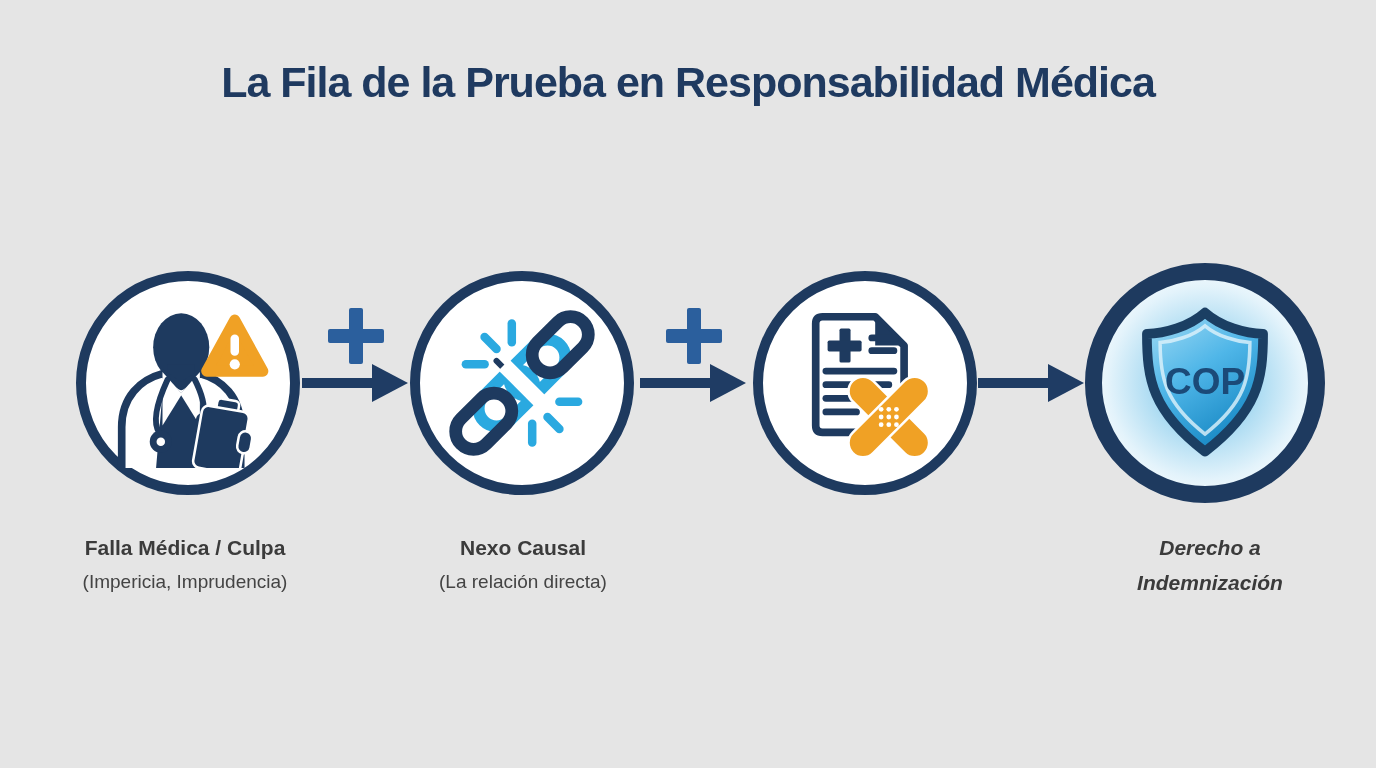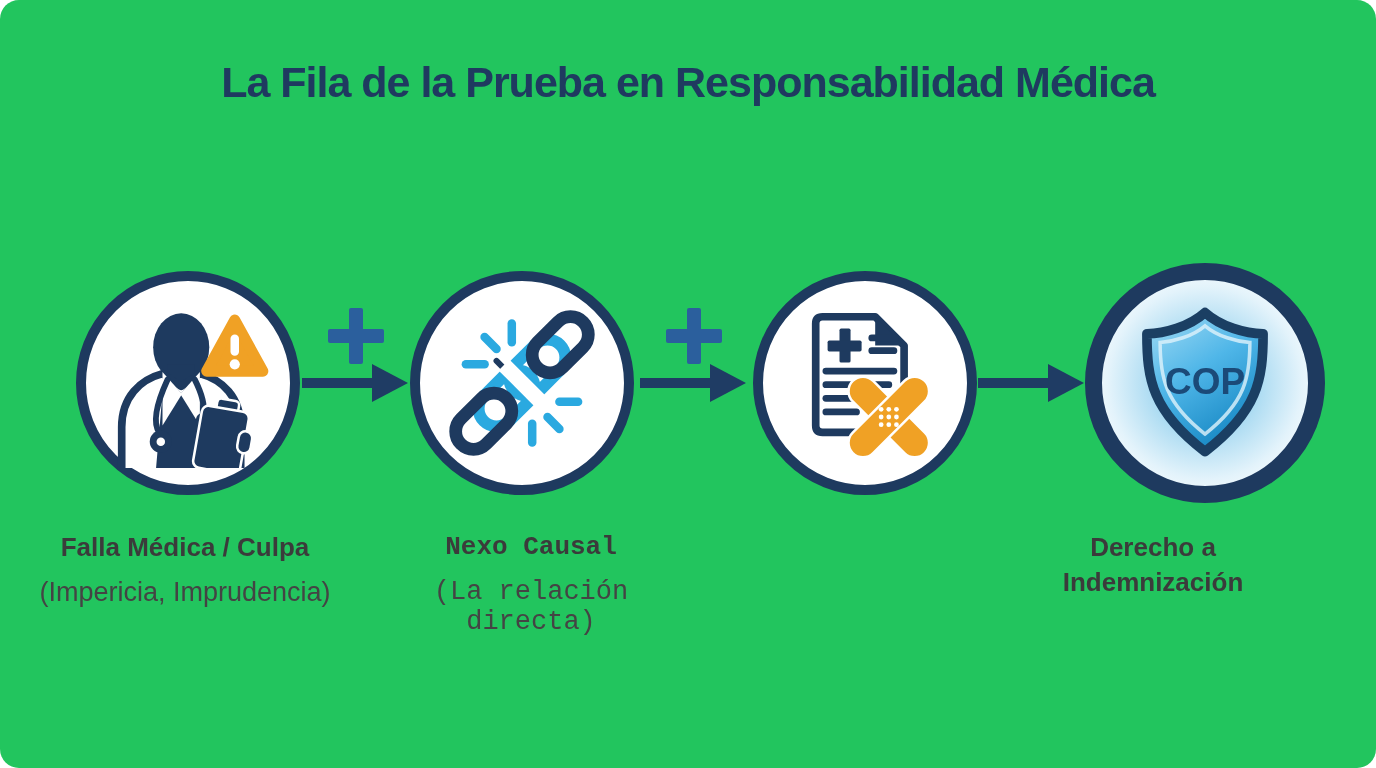--- a/index.html
+++ b/index.html
@@ -1,19 +1,18 @@
 <!DOCTYPE html>
 <html><head>
 <meta charset="utf-8">
 <style>
   html,body{margin:0;padding:0;background:#ffffff;}
   .canvas{
-    position:relative;width:1376px;height:768px;background:#22c55e;overflow:hidden;
+    position:relative;width:1376px;height:768px;background:#e5e5e5;overflow:hidden;
     font-family:"Liberation Sans",sans-serif;
-    border-radius:19px;
   }
   .title{
     position:absolute;top:58px;left:0;width:100%;margin:0;
     text-align:center;font-size:43px;font-weight:bold;letter-spacing:-1px;
     color:#1f3a60;
   }
   .circle{
     position:absolute;box-sizing:border-box;border-radius:50%;
     background:#ffffff;border:10px solid #1e3a5f;
     display:flex;align-items:center;justify-content:center;text-align:center;
@@ -29,25 +28,25 @@
   .connector{position:absolute;}
   .plus{top:308px;}
   #plus-1{left:328px;}
   #plus-2{left:666px;}
   .arrow{top:361px;}
   #arrow-1{left:302px;}
   #arrow-2{left:640px;}
   #arrow-3{left:978px;}
   .label-block{position:absolute;top:530px;text-align:center;}
   #label-1{left:15px;width:340px;}
-  #label-2{left:371px;width:320px;font-family:Liberation Mono, monospace;}
+  #label-2{left:363px;width:320px;}
   #label-3{left:674px;width:380px;}
-  #label-4{left:1028px;width:250px;}
-  .label-main{font-size:26px;font-weight:bold;color:#3b3b3b;line-height:35px;}
-  .label-sub{font-size:27px;color:#444444;line-height:30px;margin-top:12px;}
+  #label-4{left:1085px;width:250px;font-style:italic;}
+  .label-main{font-size:21px;font-weight:bold;color:#3b3b3b;line-height:35px;}
+  .label-sub{font-size:19px;color:#444444;line-height:30px;margin-top:2px;}
   svg{display:block;}
 </style>
 </head>
 <body>
 
 <div class="canvas">
 
   <h1 class="title">La Fila de la Prueba en Responsabilidad Médica</h1>
 
   <div class="circle c-std" id="circle-1">

